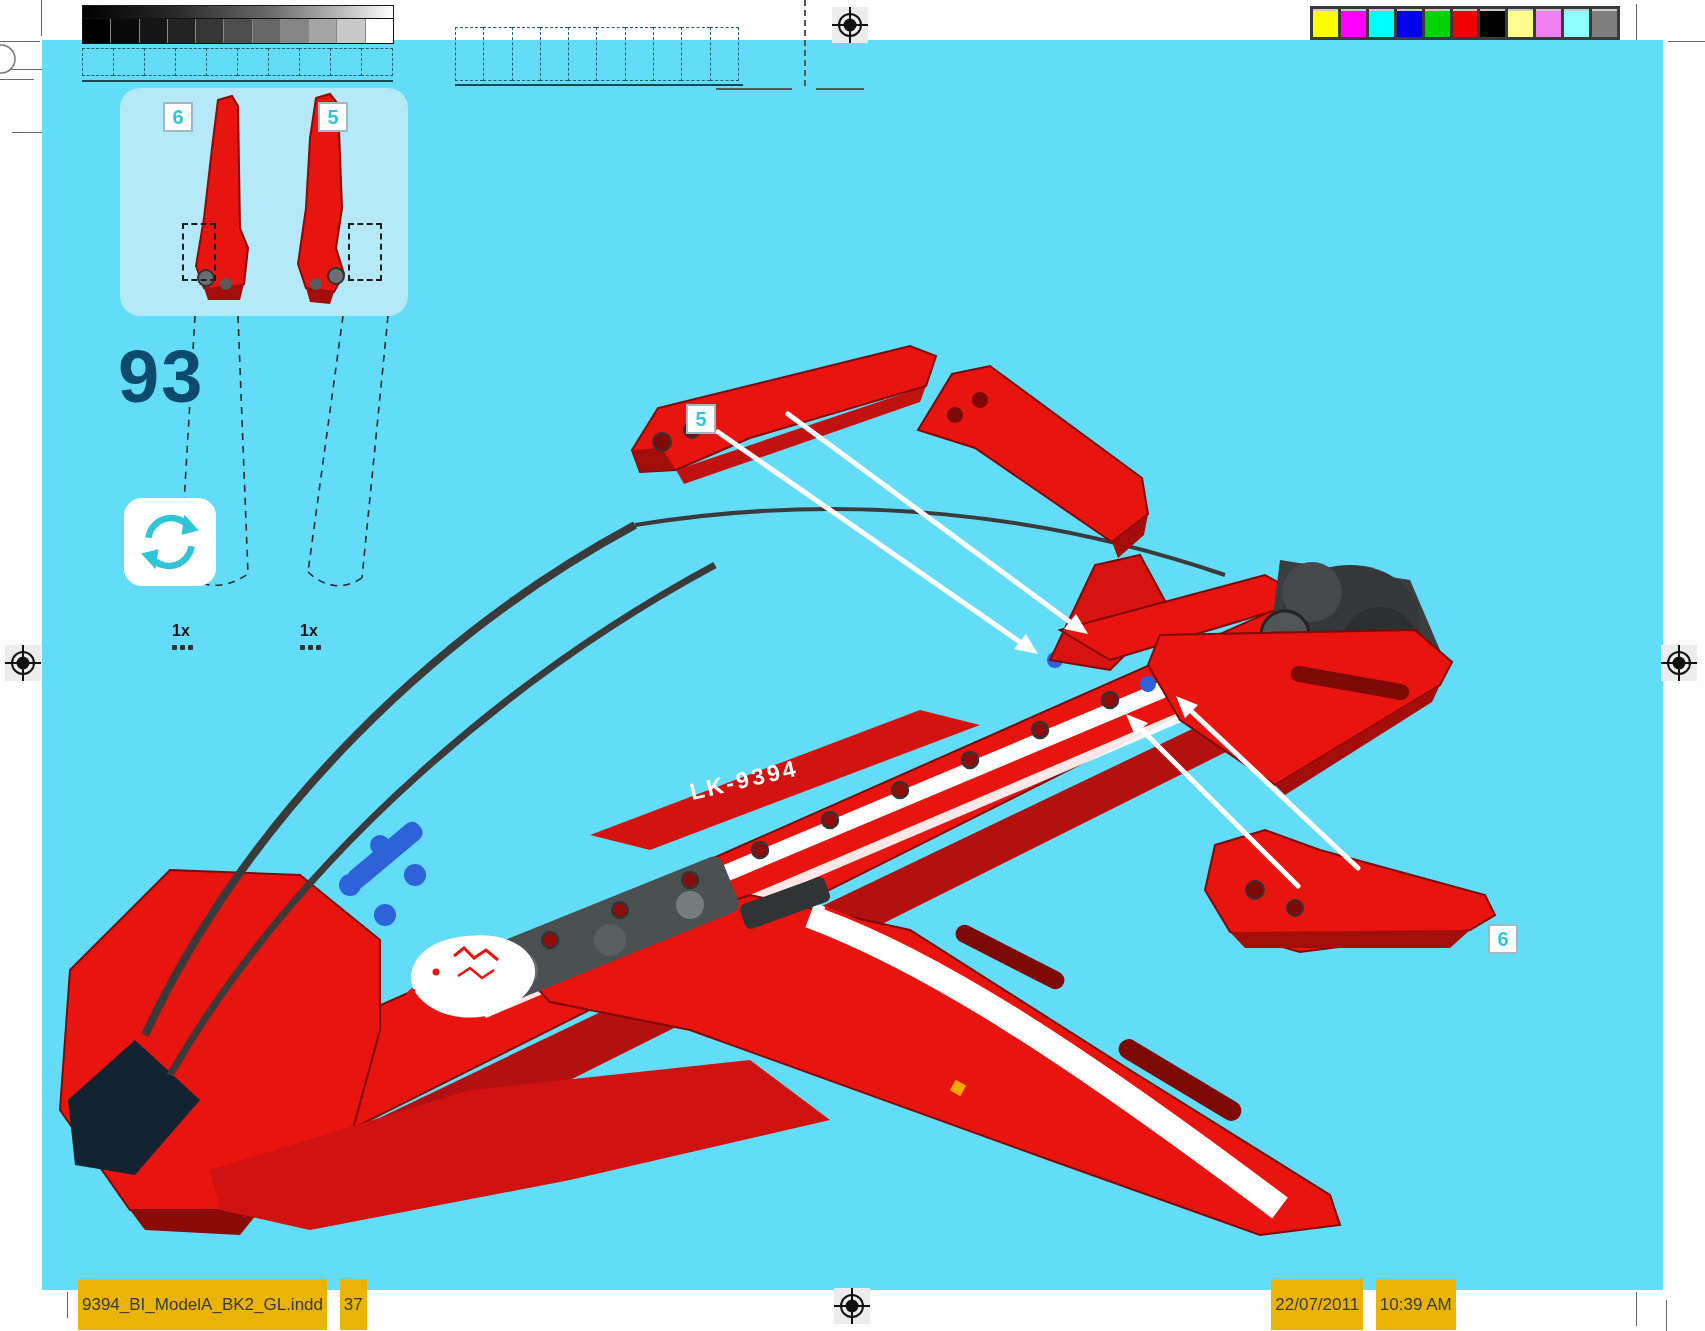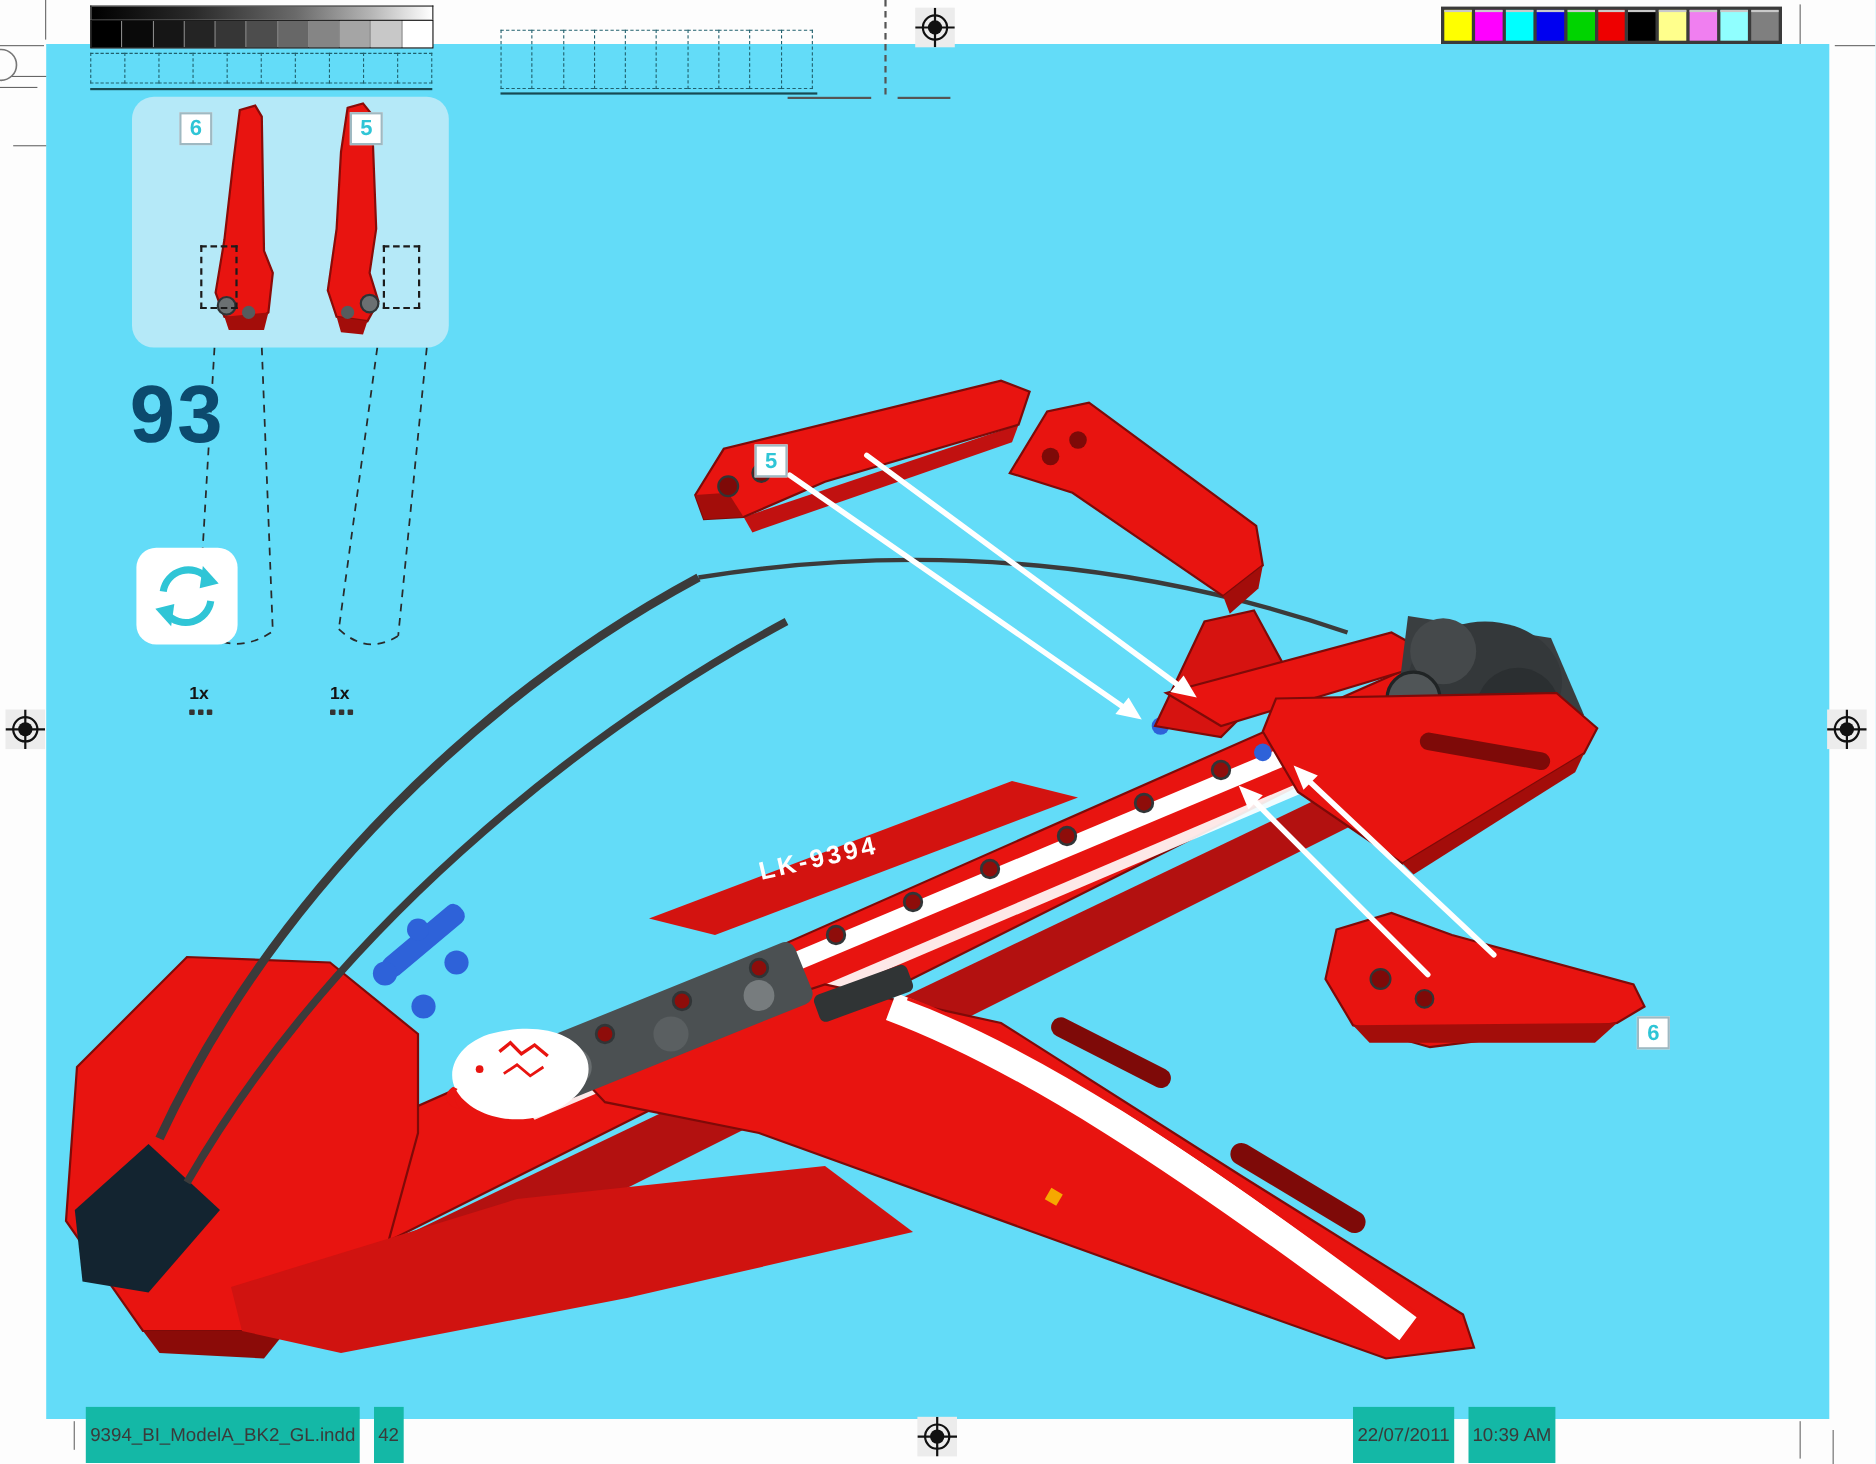--- a/index.html
+++ b/index.html
@@ -54,23 +54,23 @@
   .countblock{position:absolute;width:50px;text-align:left;color:#141414;}
   .countblock .qty{font-size:16px;font-weight:bold;}
   .minis{display:flex;gap:3px;margin-top:5px;}
   .minis span{width:5px;height:5px;background:#333;border-radius:1px;display:block;}
 
   .traces{position:absolute;left:150px;top:316px;}
 
   .diagram{position:absolute;left:50px;top:330px;}
 
   .footer-left{position:absolute;left:78px;top:1295px;font-size:17px;color:#3a3a3a;}
-  .footer-right{position:absolute;left:1230px;top:1295px;width:267px;text-align:left;
+  .footer-right{position:absolute;left:1230px;top:1295px;width:267px;text-align:center;
                 font-size:17px;color:#3a3a3a;}
-  .graybg{background:#14b8a6;padding:16px 4px;}
+  .graybg{background:#eab308;padding:16px 4px;}
   .footer-left .graybg + .graybg{margin-left:8px;}
   .footer-right .graybg + .graybg{margin-left:8px;}
 </style>
 </head>
 <body>
 
 <div class="sheet">
 
   <div class="page"></div>
 
@@ -365,20 +365,20 @@
       <line x1="1308" y1="538" x2="1140" y2="380"></line>
       <polygon points="1126,366 1148,375 1135,388" fill="#ffffff" stroke="none"></polygon>
     </g>
   </svg>
 
   <div class="badge" style="left:686px;top:404px;">5</div>
   <div class="badge" style="left:1488px;top:924px;">6</div>
 
   <div class="footer-left">
     <span class="graybg">9394_BI_ModelA_BK2_GL.indd</span>
-    <span class="graybg">42</span>
+    <span class="graybg">37</span>
   </div>
   <div class="footer-right">
     <span class="graybg">22/07/2011</span>
     <span class="graybg">10:39 AM</span>
   </div>
 
 </div>
 
 </body></html>

